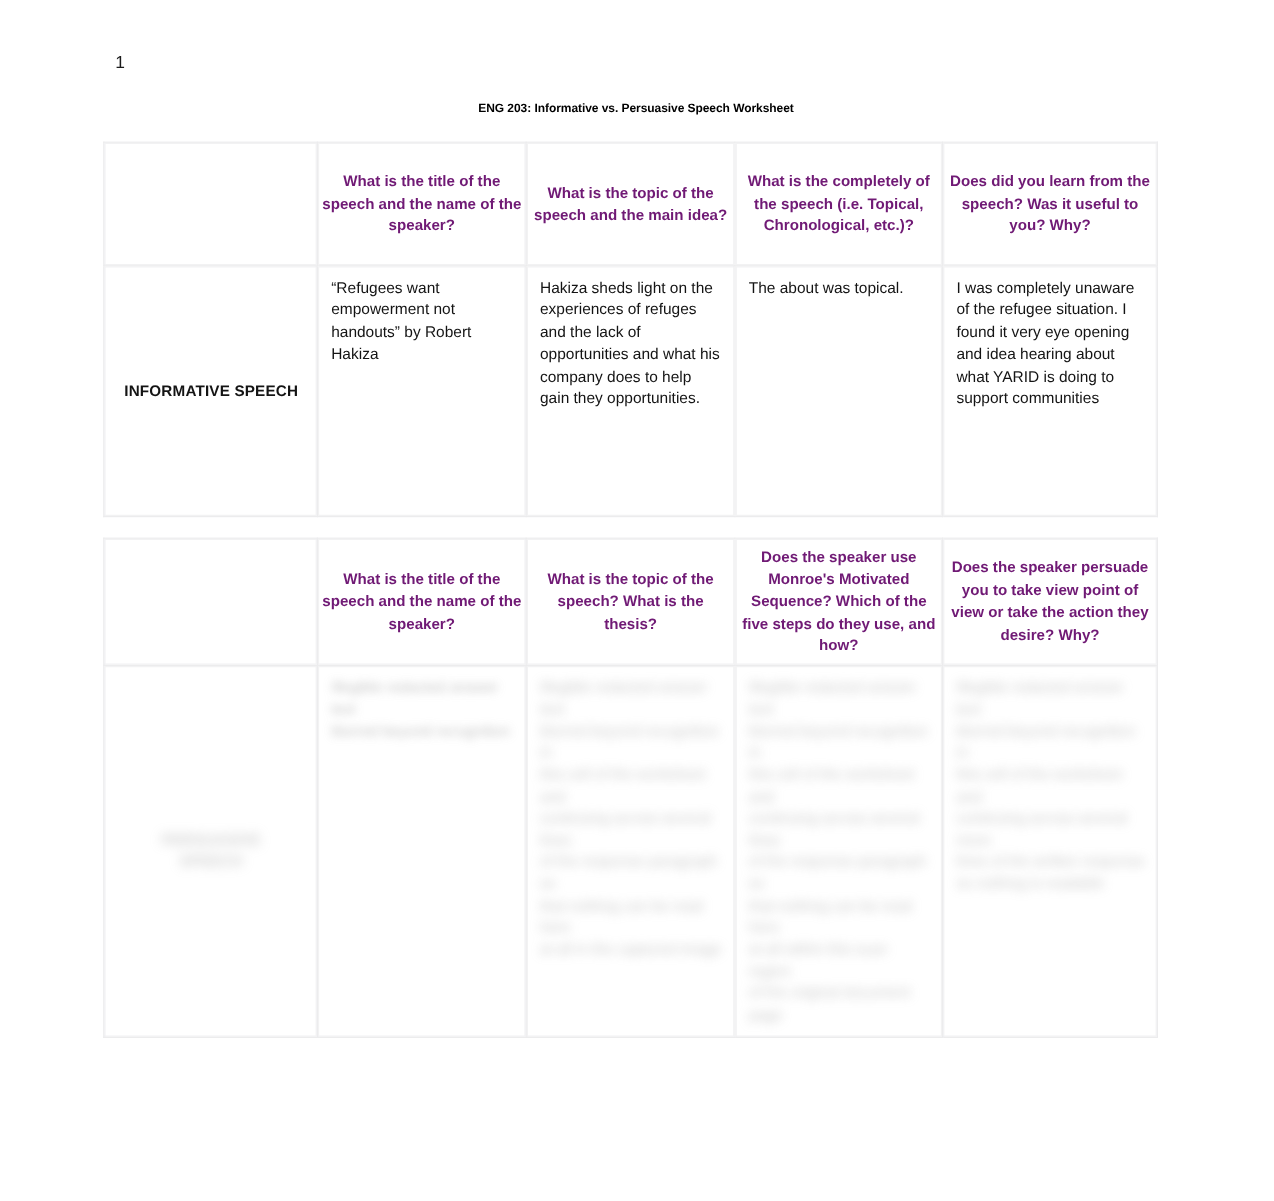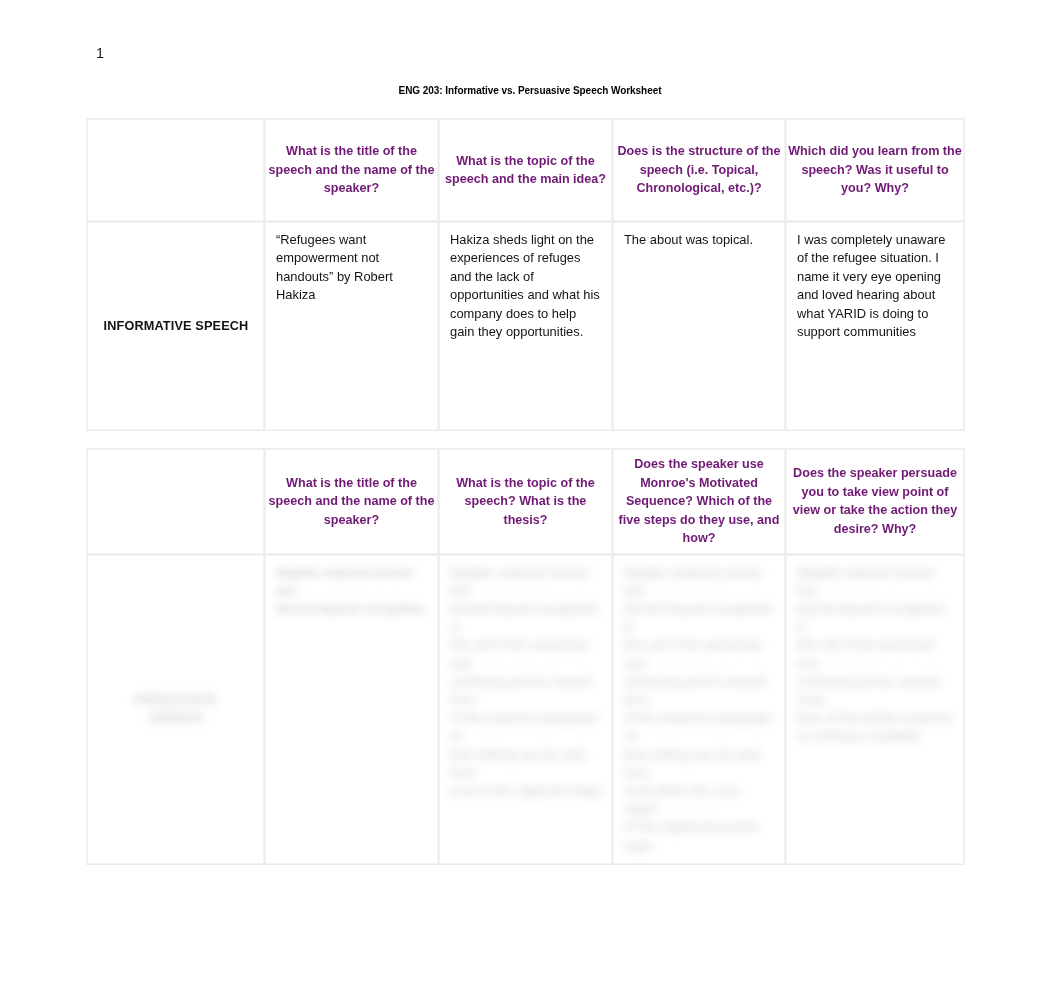--- a/index.html
+++ b/index.html
@@ -146,36 +146,36 @@
         <col class="col-a">
         <col class="col-b">
         <col class="col-c">
         <col class="col-d">
     </colgroup>
     <tbody>
       <tr class="hdr-row">
         <td class="label-cell"></td>
         <td>What is the title of the speech and the name of the speaker?</td>
         <td>What is the topic of the speech and the main idea?</td>
-        <td>Does is the structure of the speech (i.e. Topical, Chronological, etc.)?</td>
-        <td>Which did you learn from the speech? Was it useful to you? Why?</td>
+        <td>What is the completely of the speech (i.e. Topical, Chronological, etc.)?</td>
+        <td>Does did you learn from the speech? Was it useful to you? Why?</td>
       </tr>
       <tr class="body-row">
         <td class="label-cell">INFORMATIVE SPEECH</td>
         <td>
           <span class="cell-text">“Refugees want empowerment not handouts” by Robert Hakiza</span>
         </td>
         <td>
           <span class="cell-text">Hakiza sheds light on the experiences of refuges and the lack of opportunities and what his company does to help gain they opportunities.</span>
         </td>
         <td>
           <span class="cell-text">The about was topical.</span>
         </td>
         <td>
-          <span class="cell-text">I was completely unaware of the refugee situation. I name it very eye opening and loved hearing about what YARID is doing to support communities</span>
+          <span class="cell-text">I was completely unaware of the refugee situation. I found it very eye opening and idea hearing about what YARID is doing to support communities</span>
         </td>
       </tr>
     </tbody>
   </table>
 
   <table class="wk-table table-two">
     <colgroup>
       <col class="col-label">
         <col class="col-a">
         <col class="col-b">

